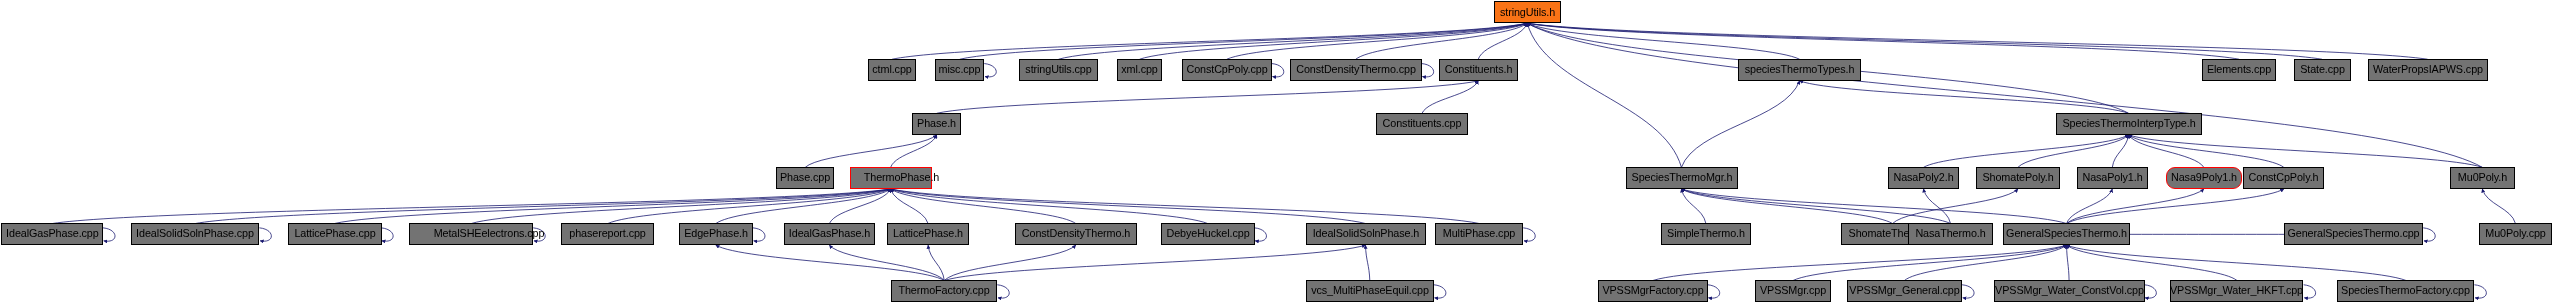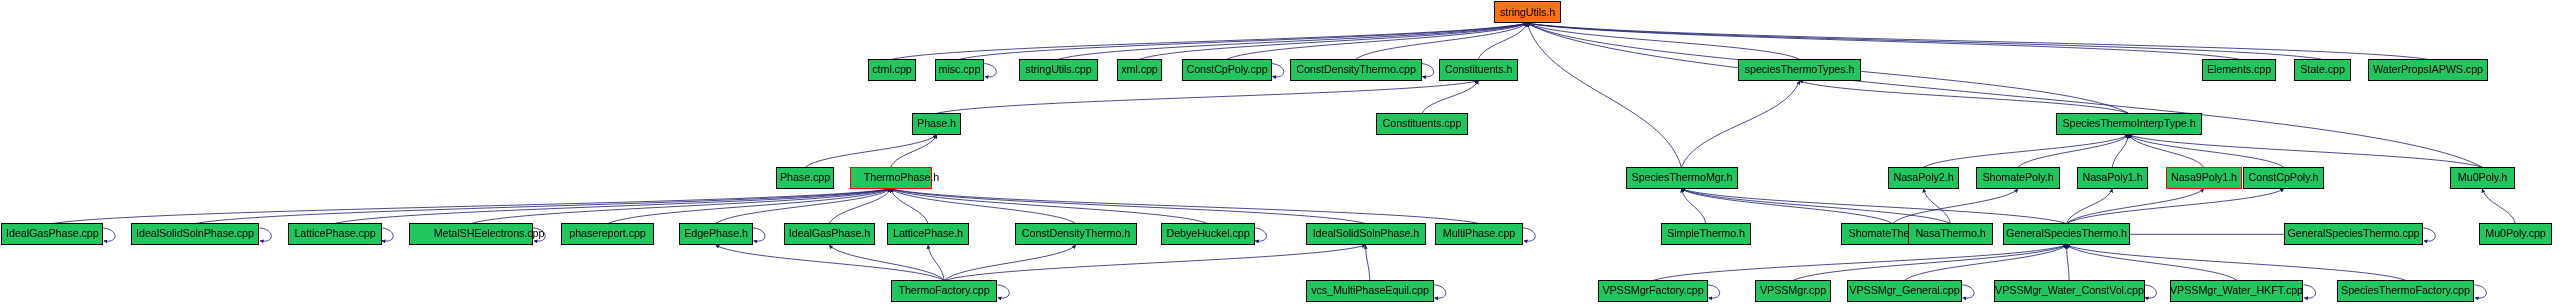--- a/index.html
+++ b/index.html
@@ -24,21 +24,21 @@
     height: 308px;
     pointer-events: none;
   }
   .gnode {
     position: absolute;
     box-sizing: border-box;
     display: flex;
     align-items: center;
     justify-content: center;
     height: 21.6px;
-    background: #22c55e;
+    background: #737373;
     border: 0.7px solid #000000;
     color: #000000;
     font-size: 10.8px;
     line-height: 10.8px;
     white-space: nowrap;
     letter-spacing: -0.1px;
     z-index: 5;
     cursor: pointer;
   }
   .gnode.root {
@@ -199,21 +199,21 @@
     </div>
     <div class="gnode" style="left: 1888px; top: 167px; width: 71px;">
       <span class="nlabel">NasaPoly2.h</span>
     </div>
     <div class="gnode" style="left: 1976px; top: 167px; width: 84px;">
       <span class="nlabel">ShomatePoly.h</span>
     </div>
     <div class="gnode" style="left: 2077px; top: 167px; width: 71px;">
       <span class="nlabel">NasaPoly1.h</span>
     </div>
-    <div class="gnode current" style="left: 2166px; top: 167px; width: 76px;">
+    <div class="gnode current" style="left: 2166px; top: 167px; width: 76px; border-radius: 9px;">
       <span class="nlabel">Nasa9Poly1.h</span>
     </div>
     <div class="gnode" style="left: 2243px; top: 167px; width: 81px;">
       <span class="nlabel">ConstCpPoly.h</span>
     </div>
     <div class="gnode" style="left: 2450px; top: 167px; width: 65px;">
       <span class="nlabel">Mu0Poly.h</span>
     </div>
     <div class="gnode" style="left: 1.4px; top: 223px; width: 102px;">
       <span class="nlabel">IdealGasPhase.cpp</span>

